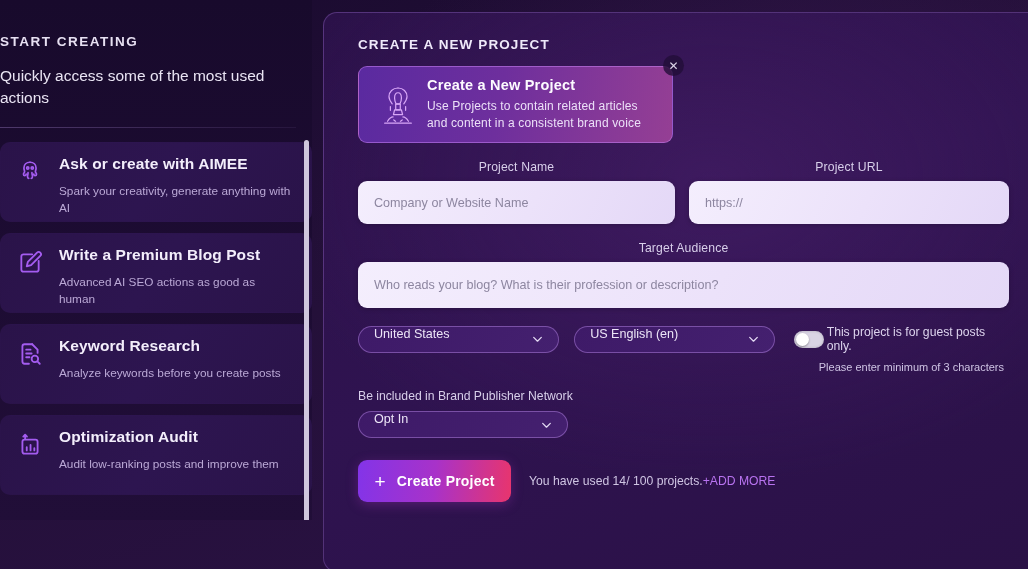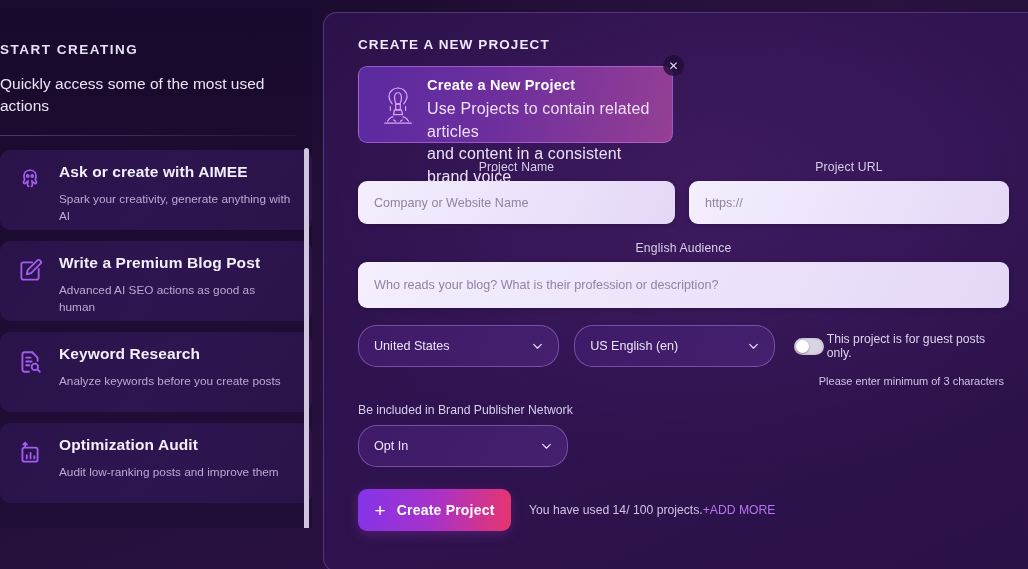--- a/index.html
+++ b/index.html
@@ -11,21 +11,21 @@
   }
   body {
     position: relative;
     background:
       radial-gradient(ellipse 700px 500px at 78% 40%, #36174f 0%, rgba(54,23,79,0) 70%),
       linear-gradient(160deg, #190a2e 0%, #241039 45%, #2c1247 100%);
   }
 
   
   #sidebar {
-    position: absolute; left: 0; top: 8px;
+    position: absolute; left: 0; top: 0;
     width: 312px; height: 520px;
     background: linear-gradient(180deg, #180a2c 0%, #1d0c33 55%, #210e38 100%);
     overflow: hidden;
   }
   #sidebar-head { padding: 34px 16px 0 0; }
   .kicker {
     font-size: 13.5px; font-weight: 700; letter-spacing: 1.5px;
     color: #e7e0f2; text-transform: uppercase;
   }
   .sub {
@@ -108,21 +108,21 @@
     border: 1px solid rgba(196,128,240,.55);
     padding: 10px 10px 0 68px;
   }
   #banner .b-icon {
     position: absolute; left: 20px; top: 18px;
     width: 38px; height: 44px; color: #d8a6f7;
   }
   #banner .b-icon svg { width: 100%; height: 100%; display: block; }
   .b-title { font-size: 14.5px; font-weight: 700; color: #fdfbff; letter-spacing: .2px; }
   .b-desc {
-    margin-top: 5px; font-size: 16px; line-height: 1.42;
+    margin-top: 5px; font-size: 12px; line-height: 1.42;
     color: #ece0f8; letter-spacing: .15px;
   }
   #banner-close {
     position: absolute; right: -11px; top: -11px;
     width: 21px; height: 21px; border-radius: 50%;
     background: rgba(34,14,56,.80);
     display: flex; align-items: center; justify-content: center;
     color: #ded6ea; font-size: 12px; line-height: 1;
     cursor: pointer;
   }
@@ -145,22 +145,22 @@
   #f-name { width: 317px; }
   #f-url  { width: 320px; }
   #f-aud  { width: 651px; height: 46px; }
 
   .sel-row { display: flex; align-items: center; gap: 15px; margin-top: 17px; }
   .sel {
     position: relative;
     border-radius: 19px;
     border: 1px solid rgba(168,120,214,.55);
     background: linear-gradient(120deg, #3e1a68 0%, #44206f 100%);
-    height: 42px;
-    display: flex; align-items: center;
+    height: 27px;
+    display: flex; 
     padding: 0 15px;
     font-size: 12.6px; color: #ece5f7;
     cursor: pointer;
   }
   #sel-country { width: 210px; }
   #sel-lang    { width: 210px; }
   #sel-bpn     { width: 210px; margin-top: 8px; }
   .sel .chev {
     position: absolute; right: 14px; top: 50%;
     transform: translateY(-50%);
@@ -305,21 +305,21 @@
       <input id="f-name" class="txt" type="text" placeholder="Company or Website Name" style="">
     </div>
     <div class="fld">
       <div class="f-label">Project URL</div>
       <input id="f-url" class="txt" type="text" placeholder="https://" style="">
     </div>
   </div>
 
   <div class="row">
     <div class="fld">
-      <div class="f-label">English Audience</div>
+      <div class="f-label">Target Audience</div>
       <input id="f-aud" class="txt" type="text" placeholder="Who reads your blog? What is their profession or description?" style="">
     </div>
   </div>
 
   <div class="sel-row">
     <div id="sel-country" class="sel">
       <span>United States</span>
       <span class="chev">
         <svg viewBox="0 0 24 24" fill="none" stroke="currentColor" stroke-width="2.4" stroke-linecap="round" stroke-linejoin="round">
             <path d="M5 9l7 7 7-7"></path>

